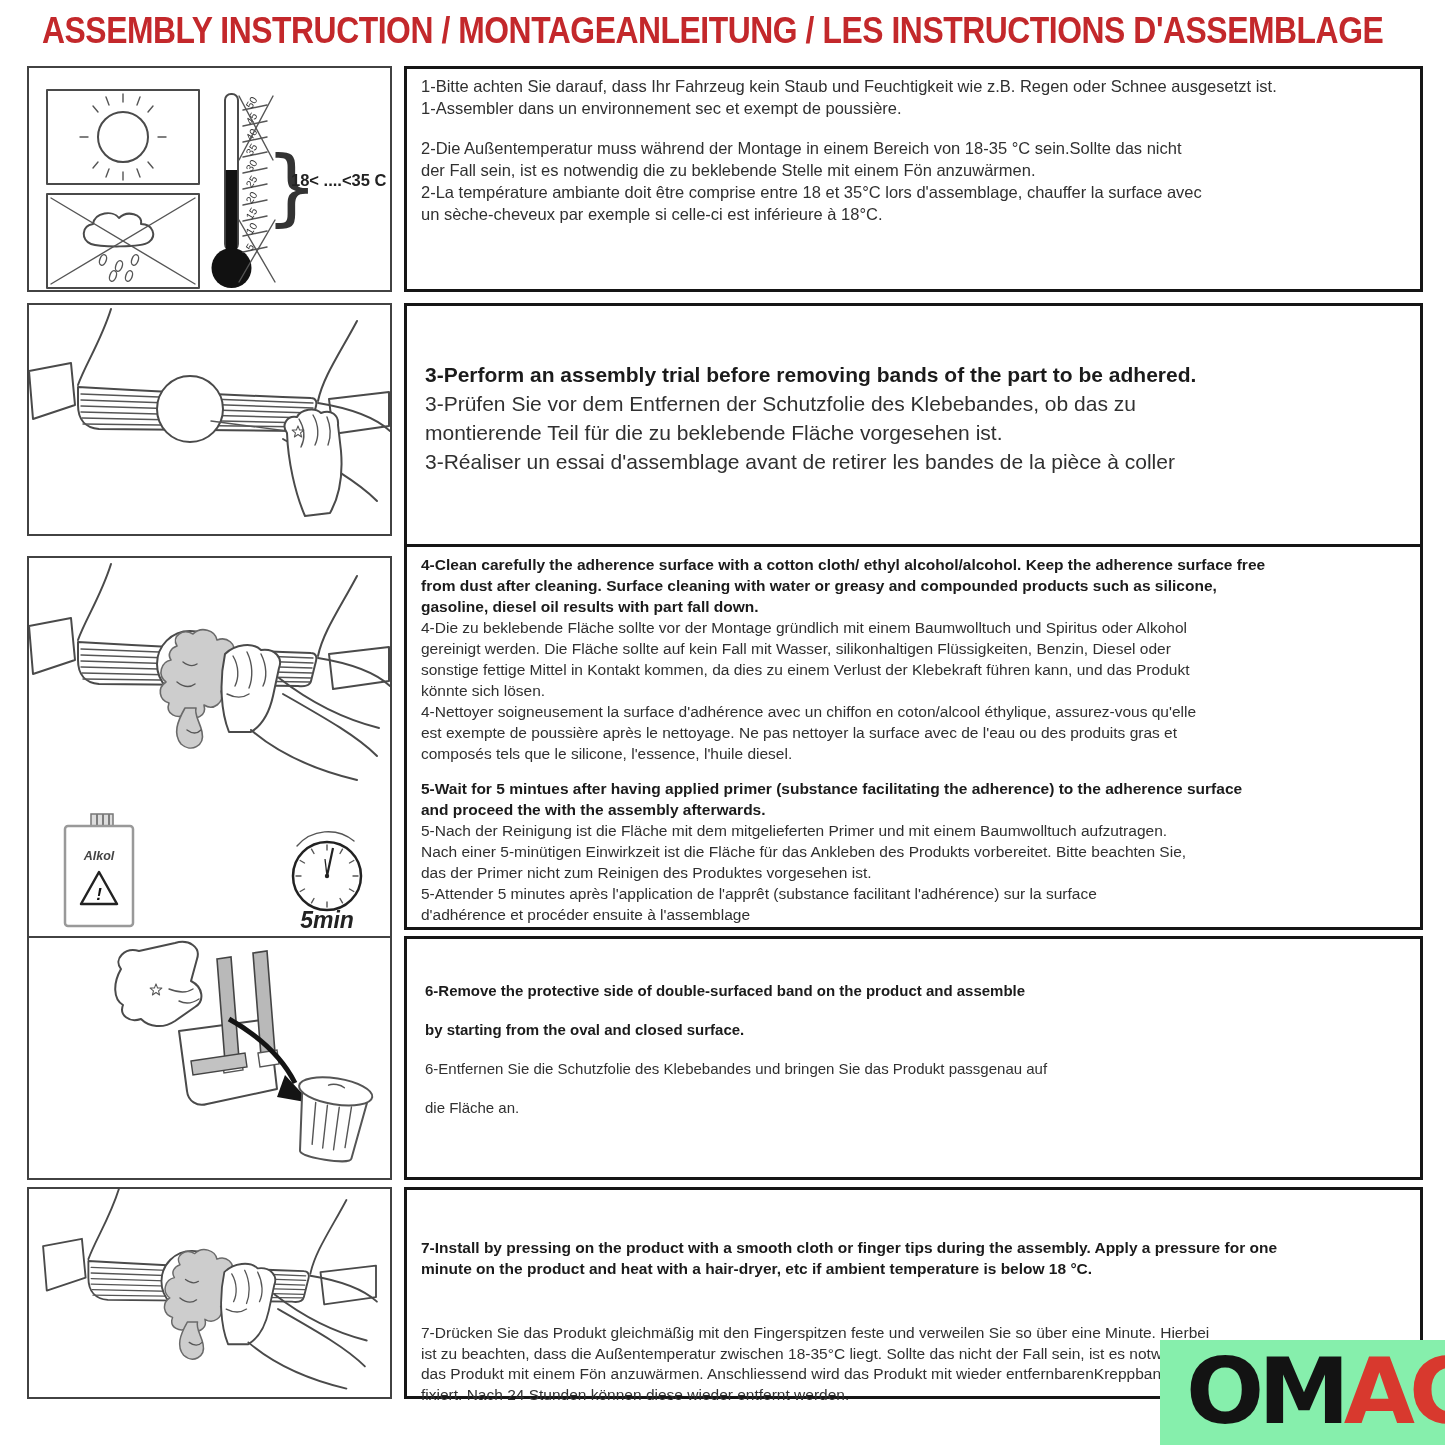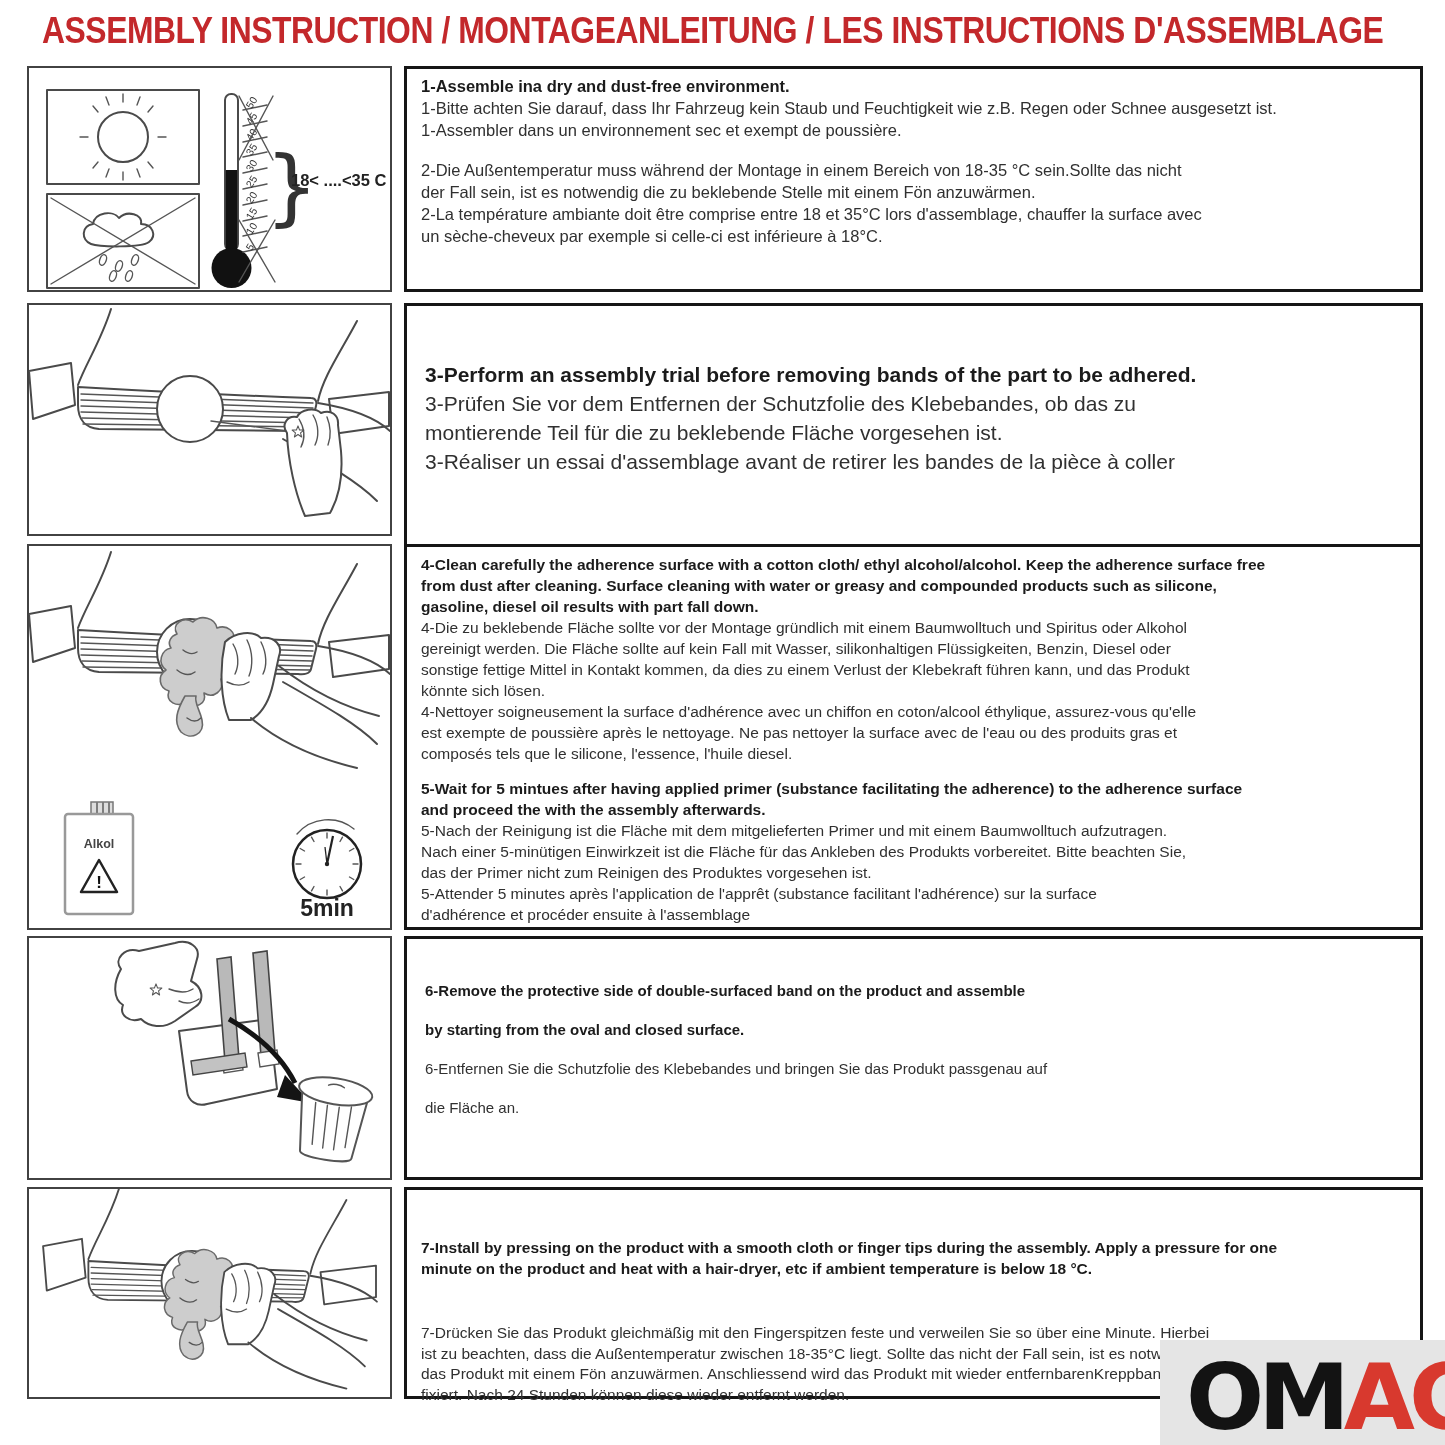--- a/index.html
+++ b/index.html
@@ -18,35 +18,35 @@
   }
   .textbox{
     position:absolute;left:404px;width:1019px;box-sizing:border-box;
     border:3px solid #151515;background:#fff;
   }
   .textbox p{margin:0;white-space:pre-line;}
   .b{font-weight:bold;color:#1b1b1b;}
   
   .ib1{top:66px;height:226px;}   .tb1{top:66px;height:226px;padding:6px 14px;}
   .ib2{top:303px;height:233px;}  .tb2{top:303px;height:260px;padding:54px 18px 0;}
-  .ib3{top:544px;height:386px;}  .tb3{top:544px;height:386px;padding:7px 14px;}
+  .ib3{top:556px;height:386px;font-style:italic;}  .tb3{top:544px;height:386px;padding:7px 14px;}
   .ib4{top:936px;height:244px;}  .tb4{top:936px;height:244px;padding:32px 18px 0;}
   .ib5{top:1187px;height:212px;} .tb5{top:1187px;height:212px;padding:4px 14px;}
   
   .tb1 p{font-size:16.5px;line-height:22px;}
   .tb2 p{font-size:21px;line-height:29px;}
   .tb3 p{font-size:15.5px;line-height:21px;}
   .tb4 p{font-size:15px;line-height:39px;}
   .tb5 p{font-size:15.5px;line-height:20.5px;margin-top:44px;}
   .gap1{height:18px;} .gap3{height:14px;}
   .imgbox svg{display:block;width:100%;height:100%;}
   
   .logo{
     position:absolute;left:1160px;top:1340px;width:285px;height:105px;
-    background:#e5e5e5;display:flex;align-items:flex-end;padding-left:26px;
+    background:#86efac;display:flex;align-items:center;padding-left:26px;
     box-sizing:border-box;
   }
   .logo span{
     font-family:"DejaVu Sans",sans-serif;font-weight:800;font-size:92px;
     line-height:1;letter-spacing:-6px;transform:scaleY(0.98);
   }
   .logo .lk{color:#131313;} .logo .lr{color:#d8392e;}
   
   .ln{fill:none;stroke:#4a4a4a;stroke-width:2;stroke-linecap:round;stroke-linejoin:round;}
   .thin{fill:none;stroke:#555;stroke-width:1.4;stroke-linecap:round;}
@@ -166,21 +166,20 @@
           <path d="M244,28 L210,92"></path>
         <path d="M210,152 L246,214"></path>
           <path d="M246,152 L210,214"></path>
       </g>
       <text x="236" y="148" font-size="84" fill="#333" font-family="DejaVu Sans,sans-serif">}</text>
       <text x="262" y="118" font-size="16.5" font-weight="bold" fill="#222">18&lt; ....&lt;35 C</text>
     </g>
   </svg>
 </div>
 <div class="textbox tb1">
-  <p class="b">1-Assemble ina dry and dust-free environment.</p>
   <p>1-Bitte achten Sie darauf, dass Ihr Fahrzeug kein Staub und Feuchtigkeit wie z.B. Regen oder Schnee ausgesetzt ist.</p>
   <p>1-Assembler dans un environnement sec et exempt de poussière.</p>
   <div class="gap1"></div>
   <p>2-Die Außentemperatur muss während der Montage in einem Bereich von 18-35 °C  sein.Sollte das nicht
 der Fall sein, ist es notwendig die zu beklebende Stelle mit einem Fön anzuwärmen.</p>
   <p>2-La température ambiante doit être comprise entre 18 et 35°C lors d'assemblage, chauffer la surface avec
 un sèche-cheveux par exemple si celle-ci est inférieure à 18°C.</p>
 </div>
 
 <div class="imgbox ib2">

